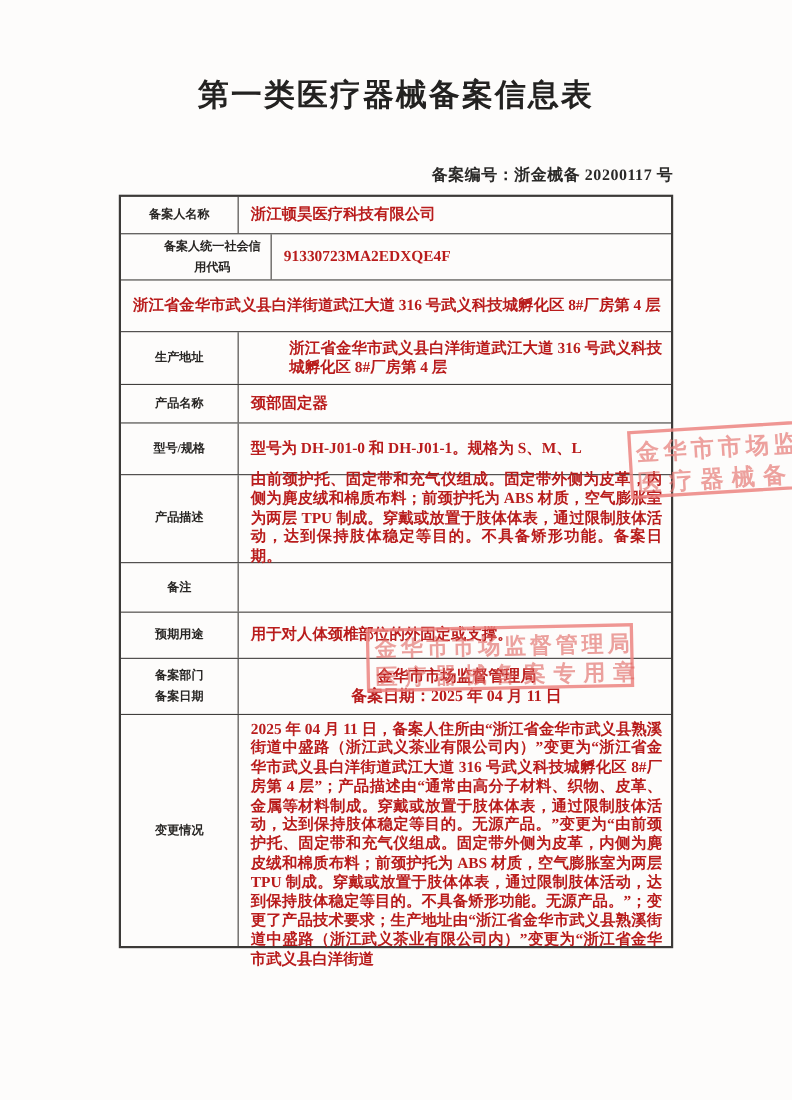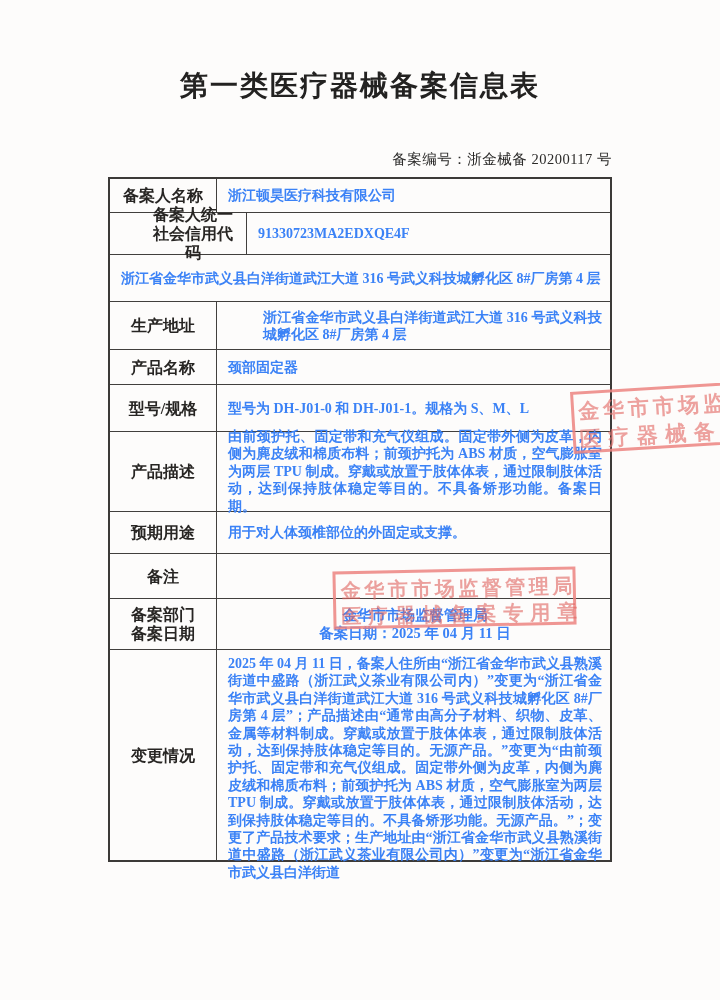--- a/index.html
+++ b/index.html
@@ -9,41 +9,41 @@
     font-family:"Liberation Serif","DejaVu Serif",serif;
     color:#272625;
   }
   .doc-title{
     position:absolute;left:0;top:67px;width:720px;
     text-align:center;font-size:28px;font-weight:bold;letter-spacing:2px;
     color:#232221;
   }
   .record-no{
     position:absolute;left:108px;top:150px;width:504px;
-    text-align:right;font-size:14.5px;font-weight:normal;letter-spacing:.5px;
+    text-align:right;font-size:14.5px;font-weight:bold;letter-spacing:.5px;
     color:#2a2928;
   }
   .reg-table{
     position:absolute;left:108px;top:177px;width:504px;
     border:2px solid #3c3a38;box-sizing:border-box;
     background:transparent;
   }
   .trow{display:flex;border-bottom:1px solid #413f3d;box-sizing:border-box;}
   .trow:last-child{border-bottom:none;}
   .lcell{
     width:107px;flex:0 0 107px;box-sizing:border-box;
     border-right:1px solid #413f3d;
     display:flex;flex-direction:column;justify-content:center;align-items:center;
-    text-align:center;font-size:16px;font-weight:bold;line-height:19px;
+    text-align:center;font-size:11px;font-weight:bold;line-height:19px;
     padding:2px 6px;color:#272523;
   }
   .vcell{
     flex:1;box-sizing:border-box;display:flex;align-items:center;
     font-size:14px;font-weight:bold;line-height:17px;
-    padding:2px 8px 2px 11px;color:#3b82f6;
+    padding:2px 8px 2px 11px;color:#b91c1c;
   }
   .vcell .inner{width:100%;}
   .justify .inner{text-align:justify;}
   .r1{height:34px;} .r2{height:42px;padding-left:30px;} .r3{height:47px;} .r4{height:48px;gap:35px;}
   .r5{height:35px;} .r6{height:47px;} .r7{height:80px;}
   .r8{height:42px;} .r9{height:45px;} .r10{height:51px;} .r11{height:210px;}
   .r7 .vcell{line-height:17.5px;}
   .r10 .vcell{flex-direction:column;justify-content:center;text-align:center;
     font-size:14.5px;line-height:18.5px;}
   .r11 .vcell{align-items:flex-start;padding-top:5px;line-height:17.4px;}
@@ -122,31 +122,31 @@
         </div>
     </div>
 
     <div class="trow r7 justify">
       <div class="lcell">产品描述</div>
       <div class="vcell">
           <div class="inner">由前颈护托、固定带和充气仪组成。固定带外侧为皮革，内侧为麂皮绒和棉质布料；前颈护托为 ABS 材质，空气膨胀室为两层 TPU 制成。穿戴或放置于肢体体表，通过限制肢体活动，达到保持肢体稳定等目的。不具备矫形功能。备案日期。</div>
         </div>
     </div>
 
+    <div class="trow r9">
+      <div class="lcell">备注</div>
+      <div class="vcell">
+          <div class="inner"></div>
+        </div>
+    </div>
+
     <div class="trow r8">
       <div class="lcell">预期用途</div>
       <div class="vcell">
           <div class="inner">用于对人体颈椎部位的外固定或支撑。</div>
-        </div>
-    </div>
-
-    <div class="trow r9">
-      <div class="lcell">备注</div>
-      <div class="vcell">
-          <div class="inner"></div>
         </div>
     </div>
 
     <div class="trow r10">
       <div class="lcell">
         <div>备案部门</div>
         <div>备案日期</div>
       </div>
       <div class="vcell">
         <div>金华市市场监督管理局</div>

